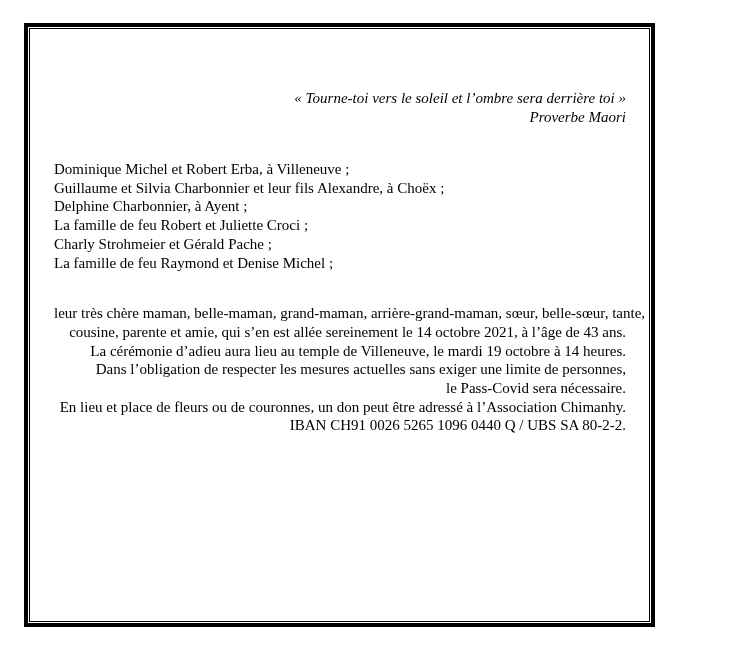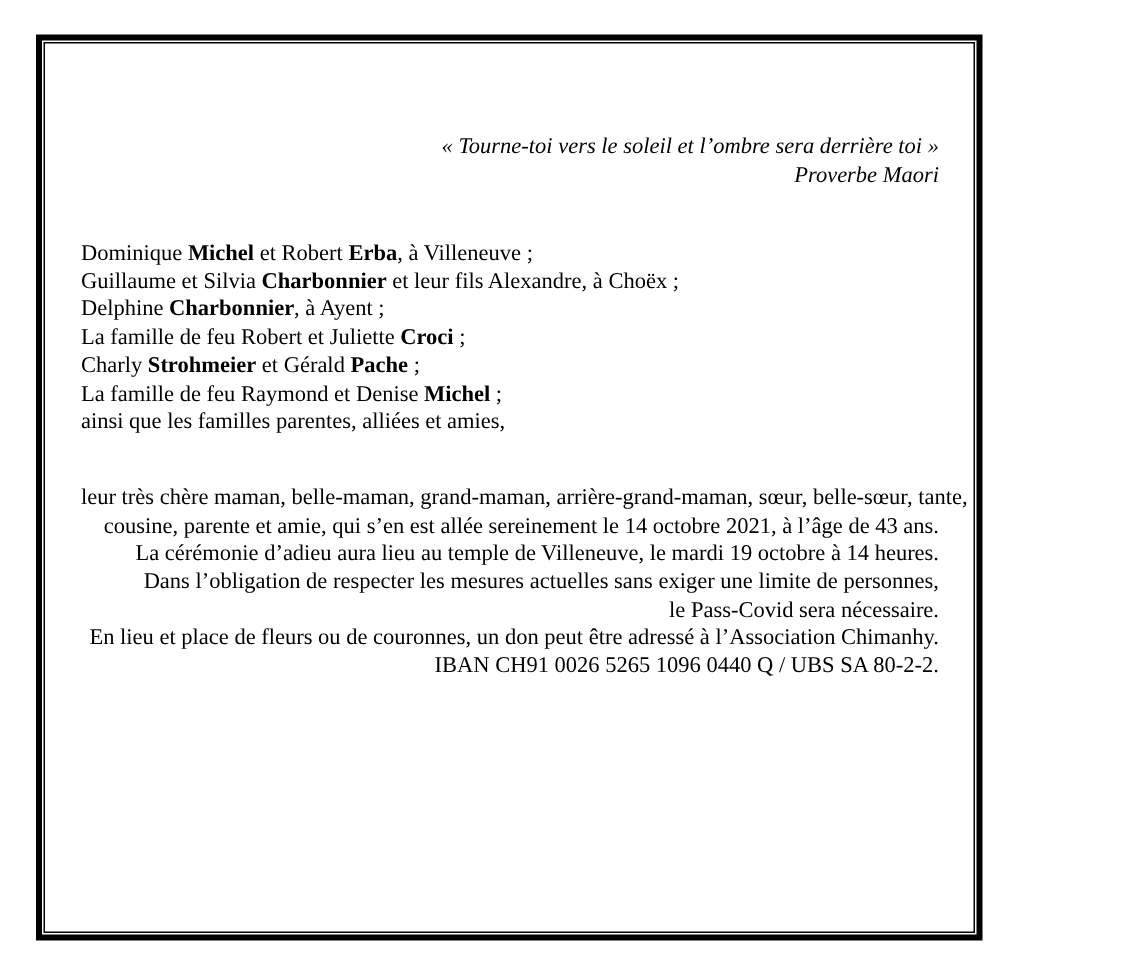--- a/index.html
+++ b/index.html
@@ -59,21 +59,21 @@
     font-weight: bold;
     letter-spacing: 0.2px;
   }
   .notice-block {
     margin-top: 32px;
     font-size: 15px;
     line-height: 18.7px;
     text-align: right;
   }
   .line { white-space: nowrap; }
-  .seg-bold { font-weight: bold; }
+  .seg-bold { font-weight: normal; }
 </style>
 </head>
 <body>
 
 <div class="page">
   <div class="frame-outer">
     <div class="frame-inner">
       <div class="content">
 
         <div class="quote-block">
@@ -81,21 +81,20 @@
           <div class="line">Proverbe Maori</div>
         </div>
 
         <div class="family-block">
           <div class="line"><span>Dominique </span><span class="seg-bold">Michel</span><span> et Robert </span><span class="seg-bold">Erba</span><span>, à Villeneuve ;</span></div>
           <div class="line"><span>Guillaume et Silvia </span><span class="seg-bold">Charbonnier</span><span> et leur fils Alexandre, à Choëx ;</span></div>
           <div class="line"><span>Delphine </span><span class="seg-bold">Charbonnier</span><span>, à Ayent ;</span></div>
           <div class="line"><span>La famille de feu Robert et Juliette </span><span class="seg-bold">Croci</span><span> ;</span></div>
           <div class="line"><span>Charly </span><span class="seg-bold">Strohmeier</span><span> et Gérald </span><span class="seg-bold">Pache</span><span> ;</span></div>
           <div class="line"><span>La famille de feu Raymond et Denise </span><span class="seg-bold">Michel</span><span> ;</span></div>
-          <div class="line"><span>ainsi que les familles parentes, alliées et amies,</span></div>
         </div>
 
 
         <div class="notice-block">
           <div class="line"><span>leur très chère maman, belle-maman, grand-maman, arrière-grand-maman, sœur, belle-sœur, tante,</span></div>
           <div class="line"><span>cousine, parente et amie, qui s’en est allée sereinement le 14 octobre 2021, à l’âge de 43 ans.</span></div>
           <div class="line"><span>La cérémonie d’adieu aura lieu au temple de Villeneuve, le mardi 19 octobre à 14 heures.</span></div>
           <div class="line"><span>Dans l’obligation de respecter les mesures actuelles sans exiger une limite de personnes,</span></div>
           <div class="line"><span>le Pass-Covid sera nécessaire.</span></div>
           <div class="line"><span>En lieu et place de fleurs ou de couronnes, un don peut être adressé à l’Association Chimanhy.</span></div>

